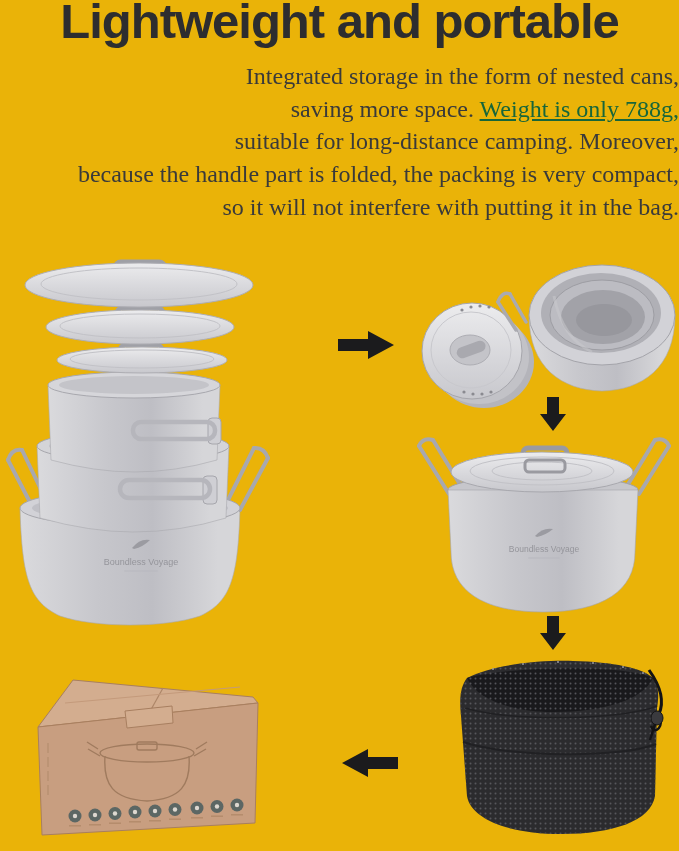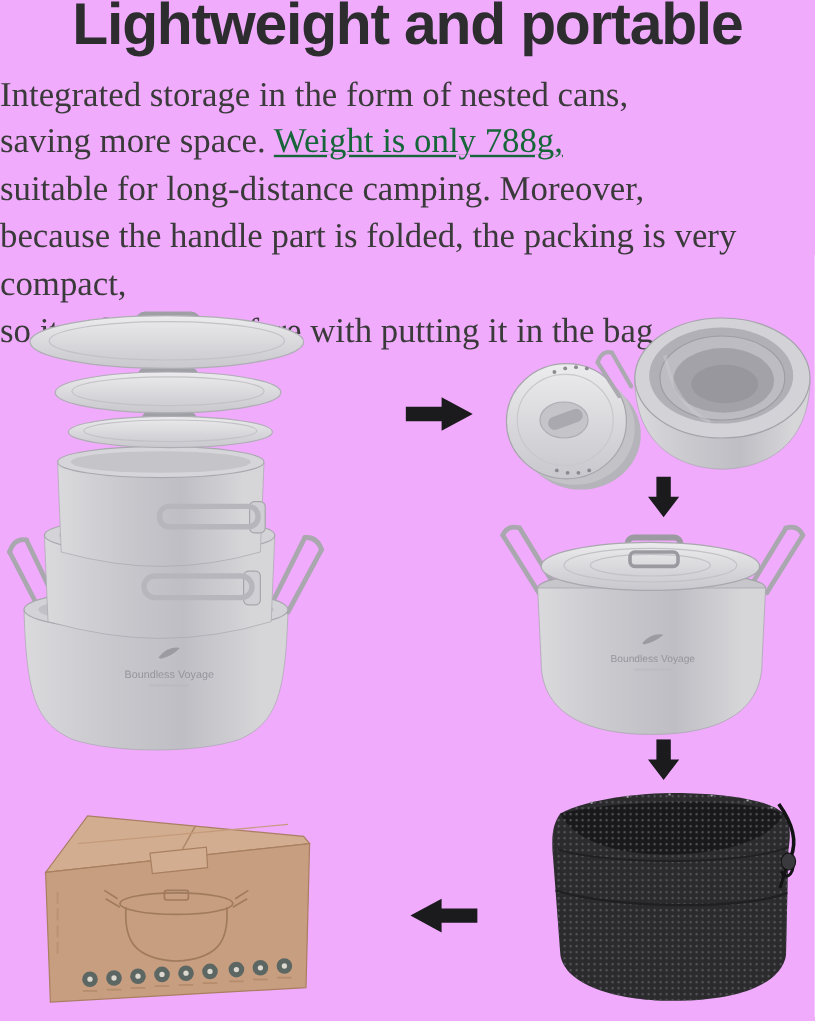--- a/index.html
+++ b/index.html
@@ -1,22 +1,22 @@
 <!DOCTYPE html>
 <html><head>
 <meta charset="utf-8">
 <style>
   html,body{margin:0;padding:0;background:#ffffff;}
-  .canvas{position:relative;width:679px;height:851px;background:#f0abfc;overflow:hidden;
+  .canvas{position:relative;width:679px;height:851px;background:#eab308;overflow:hidden;
           font-family:"Liberation Sans",sans-serif;}
   .headline{position:absolute;top:-8px;left:0;width:100%;margin:0;text-align:center;
             font-family:"Liberation Sans",sans-serif;font-weight:bold;font-size:49px;
             letter-spacing:-1px;color:#2d2d2f;line-height:1.2;}
-  .desc{position:absolute;top:60px;left:0;width:100%;margin:0;text-align:left;
-        font-family:"Liberation Serif",serif;font-size:29px;line-height:1.36;
+  .desc{position:absolute;top:60px;left:0;width:100%;margin:0;text-align:right;
+        font-family:"Liberation Serif",serif;font-size:24px;line-height:1.36;
         color:#3a3a3a;white-space:pre-line;}
   .desc .green{color:#17663a;text-decoration:underline;}
   .photo,.arrow{position:absolute;}
   .photo svg,.arrow svg{display:block;width:100%;height:100%;}
   .ph-stack {left:0px;  top:250px;width:300px;height:390px;}
   .ph-nested{left:412px;top:258px;width:265px;height:155px;}
   .ph-pot   {left:409px;top:432px;width:270px;height:195px;}
   .ph-bag   {left:453px;top:656px;width:225px;height:195px;}
   .ph-box   {left:25px; top:661px;width:270px;height:190px;}
   .ar-right {left:338px;top:330px;width:56px;height:30px;}

